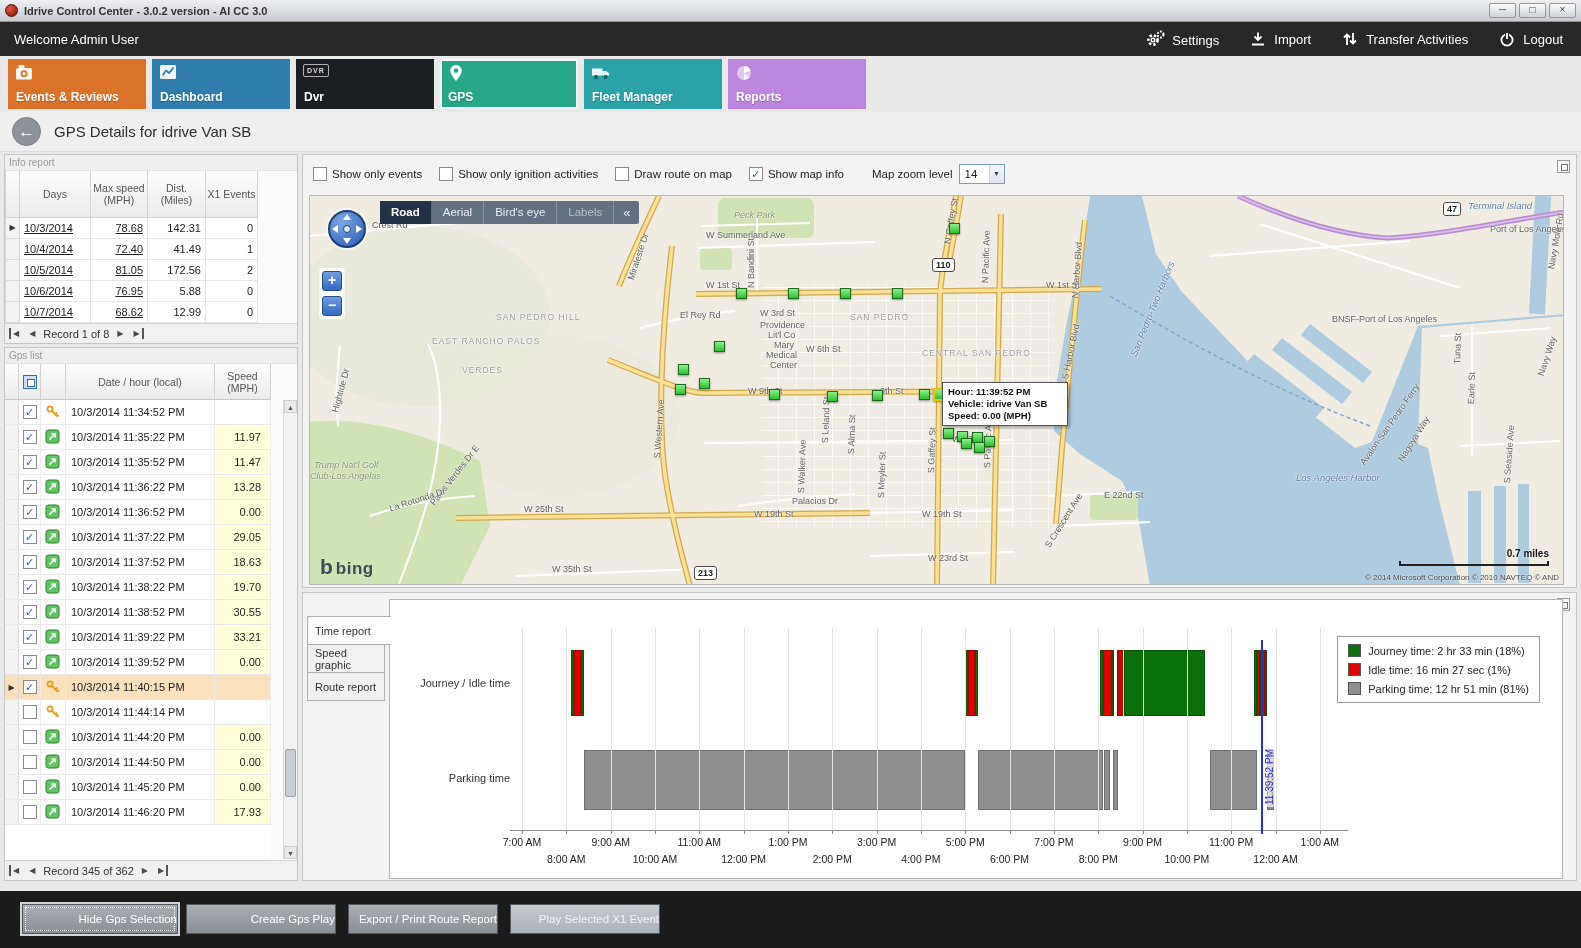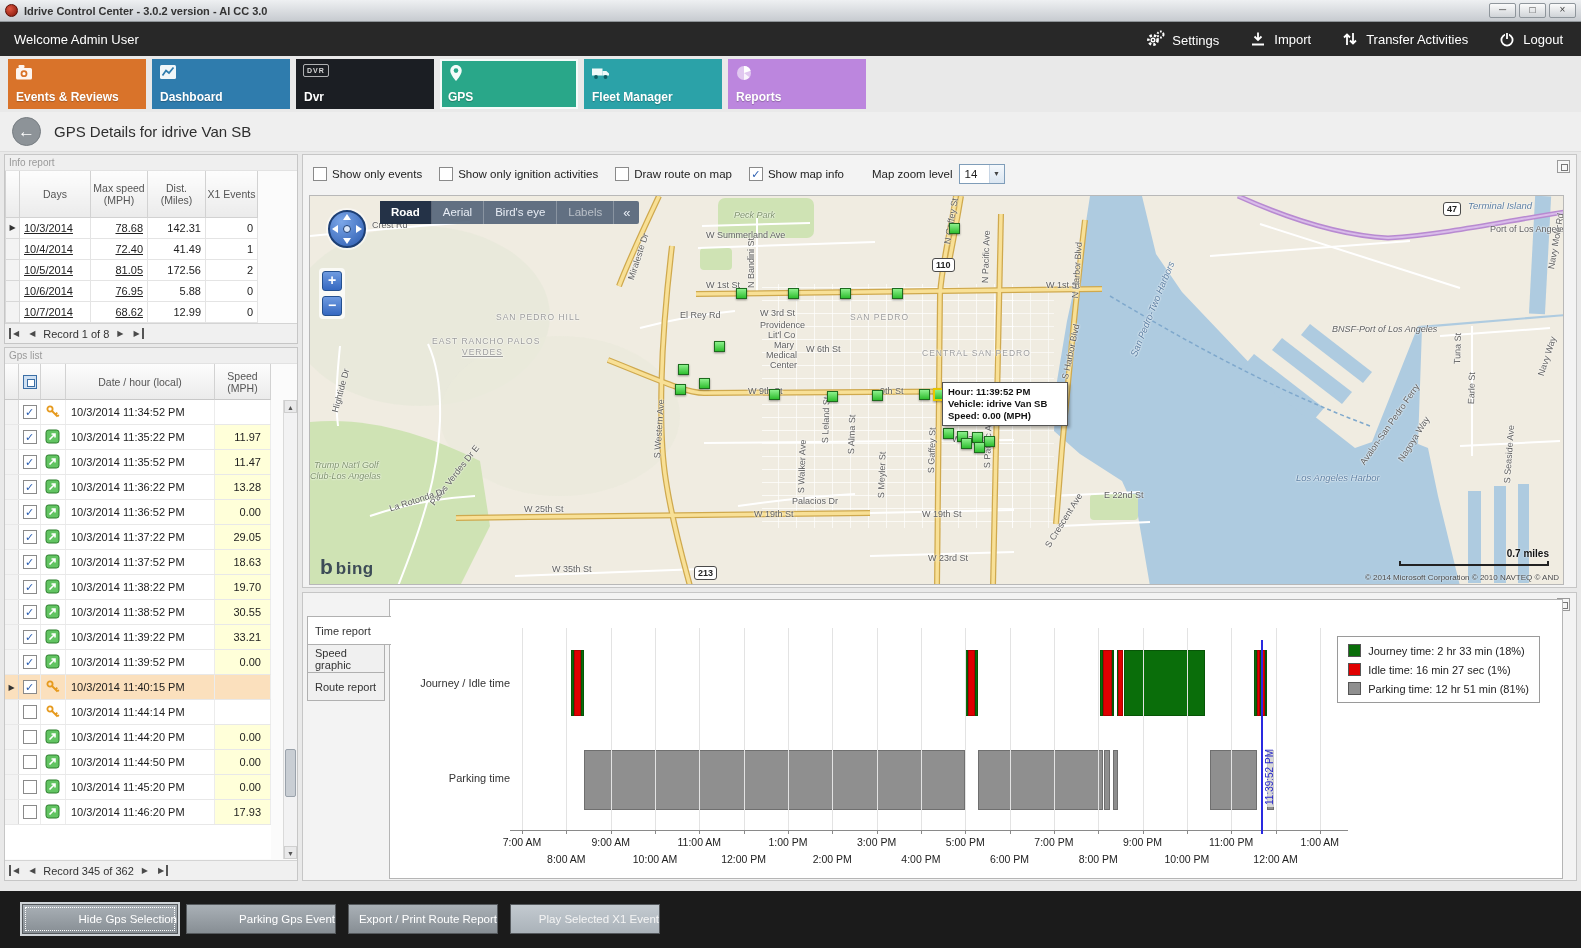--- a/index.html
+++ b/index.html
@@ -774,21 +774,21 @@
         <span class="ml caps" style="left: 612px; top: 152px;">Central San Pedro</span>
         <span class="ml" style="left: 438px; top: 190px;">W 9th St</span>
         <span class="ml" style="left: 570px; top: 190px;">9th St</span>
         <span class="ml" style="left: 642px; top: 238px;">W 13th St</span>
         <span class="ml" style="left: 444px; top: 313px;">W 19th St</span>
         <span class="ml" style="left: 612px; top: 313px;">W 19th St</span>
         <span class="ml" style="left: 214px; top: 308px;">W 25th St</span>
         <span class="ml" style="left: 618px; top: 357px;">W 23rd St</span>
         <span class="ml" style="left: 242px; top: 368px;">W 35th St</span>
         <span class="ml caps" style="left: 122px; top: 140px;">East Rancho Palos</span>
-        <span class="ml caps" style="left: 152px; top: 151px; text-decoration: underline;">Verdes</span>
+        <span class="ml caps" style="left: 152px; top: 169px;">Verdes</span>
         <span class="ml" style="left: 20px; top: 215px; transform: rotate(-75deg); transform-origin: left top;">Hightide Dr</span>
         <span class="ml" style="left: 118px; top: 305px; transform: rotate(-52deg); transform-origin: left top;">Palos Verdes Dr E</span>
         <span class="ml area" style="left: 4px; top: 264px;">Trump Nat'l Golf</span>
         <span class="ml area" style="left: 0px; top: 275px;">Club-Los Angelas</span>
         <span class="ml" style="left: 78px; top: 308px; transform: rotate(-18deg); transform-origin: left top;">La Rotonda Dr</span>
         <span class="ml" style="left: 482px; top: 300px;">Palacios Dr</span>
         <span class="ml" style="left: 342px; top: 262px; transform: rotate(-86deg); transform-origin: left top;">S Western Ave</span>
         <span class="ml" style="left: 486px; top: 297px; transform: rotate(-88deg); transform-origin: left top;">S Walker Ave</span>
         <span class="ml" style="left: 510px; top: 247px; transform: rotate(-88deg); transform-origin: left top;">S Leland St</span>
         <span class="ml" style="left: 536px; top: 258px; transform: rotate(-88deg); transform-origin: left top;">S Alma St</span>
@@ -798,21 +798,21 @@
         <span class="ml" style="left: 670px; top: 87px; transform: rotate(-88deg); transform-origin: left top;">N Pacific Ave</span>
         <span class="ml" style="left: 672px; top: 272px; transform: rotate(-88deg); transform-origin: left top;">S Pacific Ave</span>
         <span class="ml" style="left: 760px; top: 102px; transform: rotate(-86deg); transform-origin: left top;">N Harbor Blvd</span>
         <span class="ml" style="left: 750px; top: 182px; transform: rotate(-78deg); transform-origin: left top;">S Harbor Blvd</span>
         <span class="ml" style="left: 733px; top: 348px; transform: rotate(-58deg); transform-origin: left top;">S Crescent Ave</span>
         <span class="ml" style="left: 794px; top: 294px;">E 22nd St</span>
         <span class="ml water" style="left: 818px; top: 158px; transform: rotate(-68deg); transform-origin: left top;">San Pedro-Two Harbors</span>
         <span class="ml water" style="left: 986px; top: 276px;">Los Angeles Harbor</span>
         <span class="ml water" style="left: 1158px; top: 4px;">Terminal Island</span>
         <span class="ml" style="left: 1180px; top: 28px;">Port of Los Angeles</span>
-        <span class="ml" style="left: 1022px; top: 128px; font-style: italic;">BNSF-Port of Los Angeles</span>
+        <span class="ml" style="left: 1022px; top: 118px;">BNSF-Port of Los Angeles</span>
         <span class="ml" style="left: 1236px; top: 72px; transform: rotate(-80deg); transform-origin: left top;">Navy Mole Rd</span>
         <span class="ml" style="left: 1226px; top: 178px; transform: rotate(-72deg); transform-origin: left top;">Navy Way</span>
         <span class="ml" style="left: 1142px; top: 168px; transform: rotate(-88deg); transform-origin: left top;">Tuna St</span>
         <span class="ml" style="left: 1156px; top: 208px; transform: rotate(-88deg); transform-origin: left top;">Earle St</span>
         <span class="ml" style="left: 1086px; top: 262px; transform: rotate(-58deg); transform-origin: left top;">Nagoya Way</span>
         <span class="ml" style="left: 1048px; top: 265px; transform: rotate(-55deg); transform-origin: left top;">Avalon-San Pedro Ferry</span>
         <span class="ml" style="left: 1192px; top: 287px; transform: rotate(-86deg); transform-origin: left top;">S Seaside Ave</span>
         <span class="badge" style="left: 622px; top: 62px;">110</span>
         <span class="badge" style="left: 1133px; top: 6px;">47</span>
         <span class="badge" style="left: 384px; top: 370px;">213</span>
@@ -967,16 +967,16 @@
         <div class="lg-row">
           <span class="lg-sw" style="background: rgb(143, 143, 143);"></span>
           <span>Parking time: 12 hr 51 min (81%)</span>
         </div>
       </div>
   </div>
 </div>
 
 <div class="footer">
     <button class="fbtn focused" style="left: 22px; width: 156px;">Hide Gps Selection</button>
-    <button class="fbtn" style="left: 186px; width: 150px;">Parking Gps Event</button>
+    <button class="fbtn" style="left: 186px; width: 150px;">Create Gps Play</button>
     <button class="fbtn" style="left: 348px; width: 150px;">Export / Print Route Report</button>
     <button class="fbtn disabled" style="left: 510px; width: 150px;">Play Selected X1 Event</button>
   </div>
 
 </body></html>

